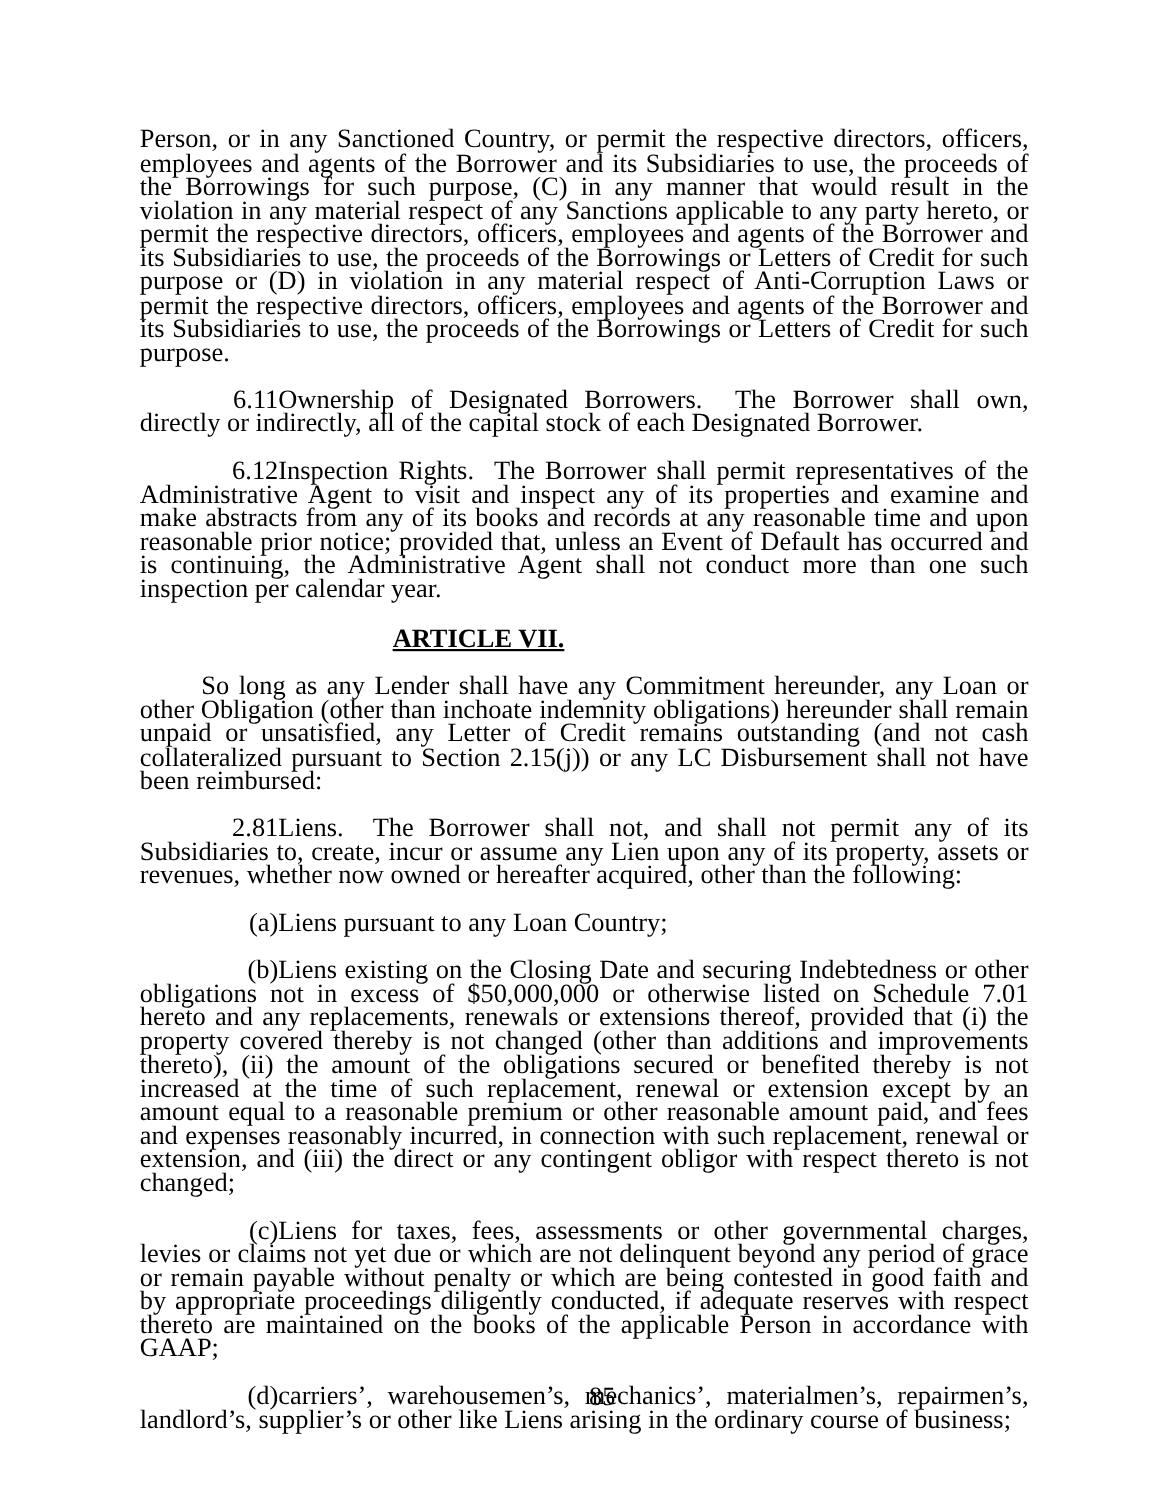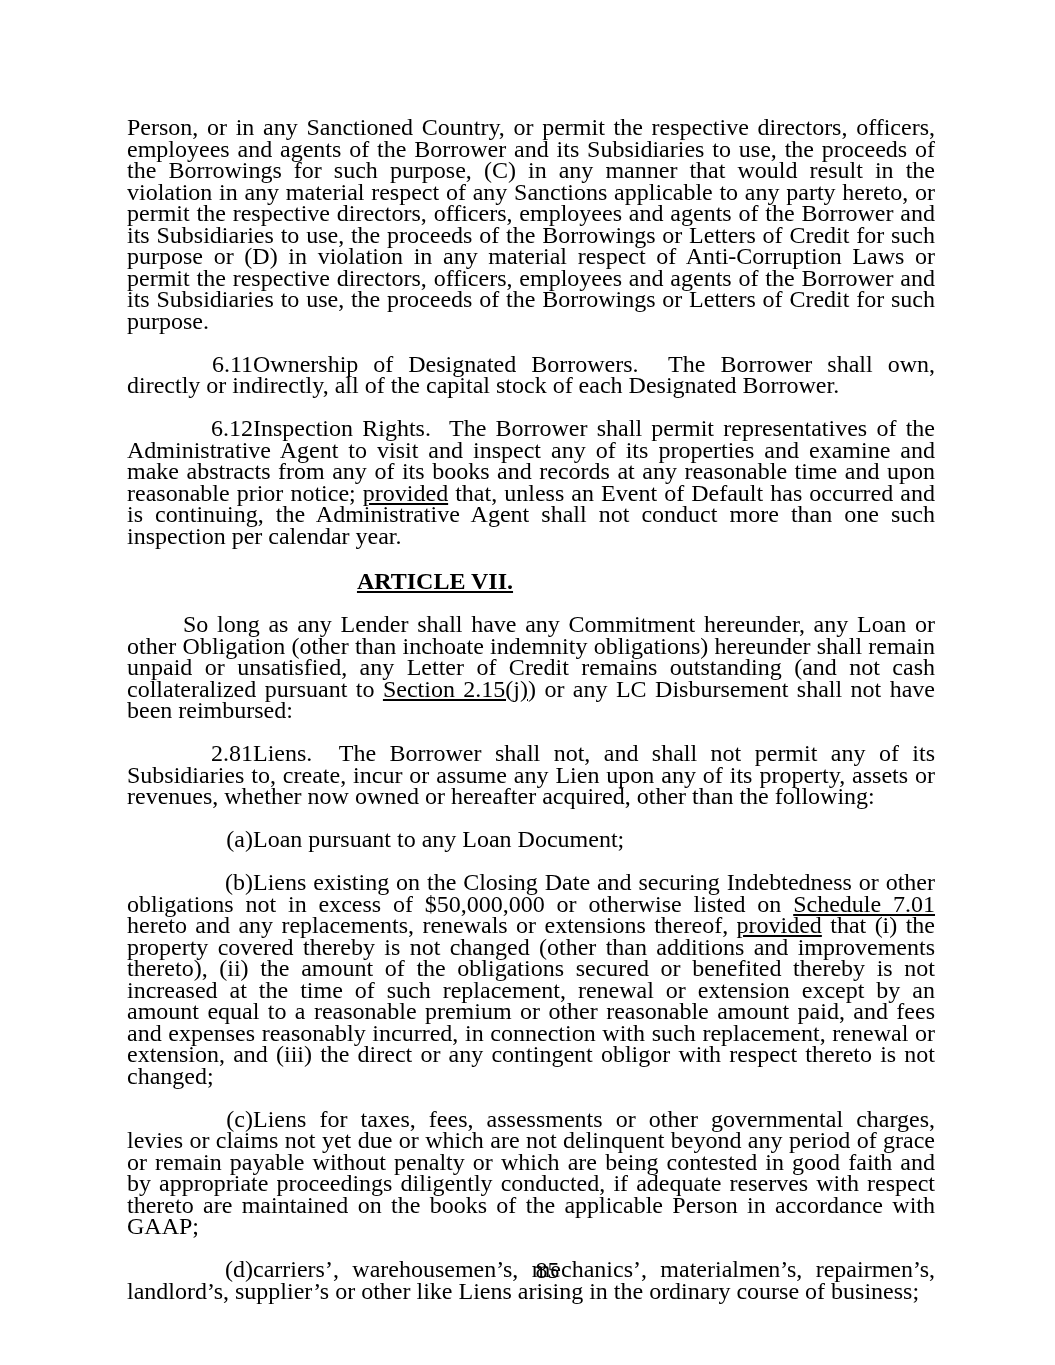--- a/index.html
+++ b/index.html
@@ -43,21 +43,21 @@
   .heading {
     text-align: center;
     font-weight: bold;
     line-height: 24px;
     margin-bottom: 21.5px;
     text-decoration: underline;
   }
   .heading-line-shift {
     transform: translateX(-96px);
   }
-  .underline { text-decoration: underline; }
+  .underline { }
   .page-footer {
     position: absolute;
     left: 12px;
     top: 1260px;
     width: 100%;
     text-align: center;
   }
 </style>
 </head>
 <body>
@@ -65,21 +65,21 @@
 <div class="sheet">
   <main class="doc-body" id="doc-body">
       <p class="para body"><span>Person, or in any Sanctioned Country, or permit the respective directors, officers, employees and agents of the Borrower and its Subsidiaries to use, the proceeds of the Borrowings for such purpose, (C) in any manner that would result in the violation in any material respect of any Sanctions applicable to any party hereto, or permit the respective directors, officers, employees and agents of the Borrower and its Subsidiaries to use, the proceeds of the Borrowings or Letters of Credit for such purpose or (D) in violation in any material respect of Anti-Corruption Laws or permit the respective directors, officers, employees and agents of the Borrower and its Subsidiaries to use, the proceeds of the Borrowings or Letters of Credit for such purpose.</span></p>
       <p class="para section"><span class="tab-label">6.11</span><span>Ownership of Designated Borrowers.&nbsp; The Borrower shall own, directly or indirectly, all of the capital stock of each Designated Borrower.</span></p>
       <p class="para section"><span class="tab-label">6.12</span><span>Inspection Rights.&nbsp; The Borrower shall permit representatives of the Administrative Agent to visit and inspect any of its properties and examine and make abstracts from any of its books and records at any reasonable time and upon reasonable prior notice; </span><span class="underline">provided</span><span> that, unless an Event of Default has occurred and is continuing, the Administrative Agent shall not conduct more than one such inspection per calendar year.</span></p>
       <div class="para heading">
         <div class="heading-line heading-line-shift">ARTICLE VII.</div>
       </div>
       <p class="para indent"><span>So long as any Lender shall have any Commitment hereunder, any Loan or other Obligation (other than inchoate indemnity obligations) hereunder shall remain unpaid or unsatisfied, any Letter of Credit remains outstanding (and not cash collateralized pursuant to </span><span class="underline">Section 2.15(j)</span><span>) or any LC Disbursement shall not have been reimbursed:</span></p>
       <p class="para section"><span class="tab-label">2.81</span><span>Liens.&nbsp; The Borrower shall not, and shall not permit any of its Subsidiaries to, create, incur or assume any Lien upon any of its property, assets or revenues, whether now owned or hereafter acquired, other than the following:</span></p>
-      <p class="para clause"><span class="tab-label">(a)</span><span>Loan pursuant to any Loan Document;</span></p>
+      <p class="para clause"><span class="tab-label">(a)</span><span>Liens pursuant to any Loan Country;</span></p>
       <p class="para clause"><span class="tab-label">(b)</span><span>Liens existing on the Closing Date and securing Indebtedness or other obligations not in excess of $50,000,000 or otherwise listed on </span><span class="underline">Schedule 7.01</span><span> hereto and any replacements, renewals or extensions thereof, </span><span class="underline">provided</span><span> that (i) the property covered thereby is not changed (other than additions and improvements thereto), (ii) the amount of the obligations secured or benefited thereby is not increased at the time of such replacement, renewal or extension except by an amount equal to a reasonable premium or other reasonable amount paid, and fees and expenses reasonably incurred, in connection with such replacement, renewal or extension, and (iii) the direct or any contingent obligor with respect thereto is not changed;</span></p>
       <p class="para clause"><span class="tab-label">(c)</span><span>Liens for taxes, fees, assessments or other governmental charges, levies or claims not yet due or which are not delinquent beyond any period of grace or remain payable without penalty or which are being contested in good faith and by appropriate proceedings diligently conducted, if adequate reserves with respect thereto are maintained on the books of the applicable Person in accordance with GAAP;</span></p>
       <p class="para clause"><span class="tab-label">(d)</span><span>carriers’, warehousemen’s, mechanics’, materialmen’s, repairmen’s, landlord’s, supplier’s or other like Liens arising in the ordinary course of business;</span></p>
     </main>
   <footer class="page-footer">
     <span>85</span>
   </footer>
 </div>
 
 </body></html>

